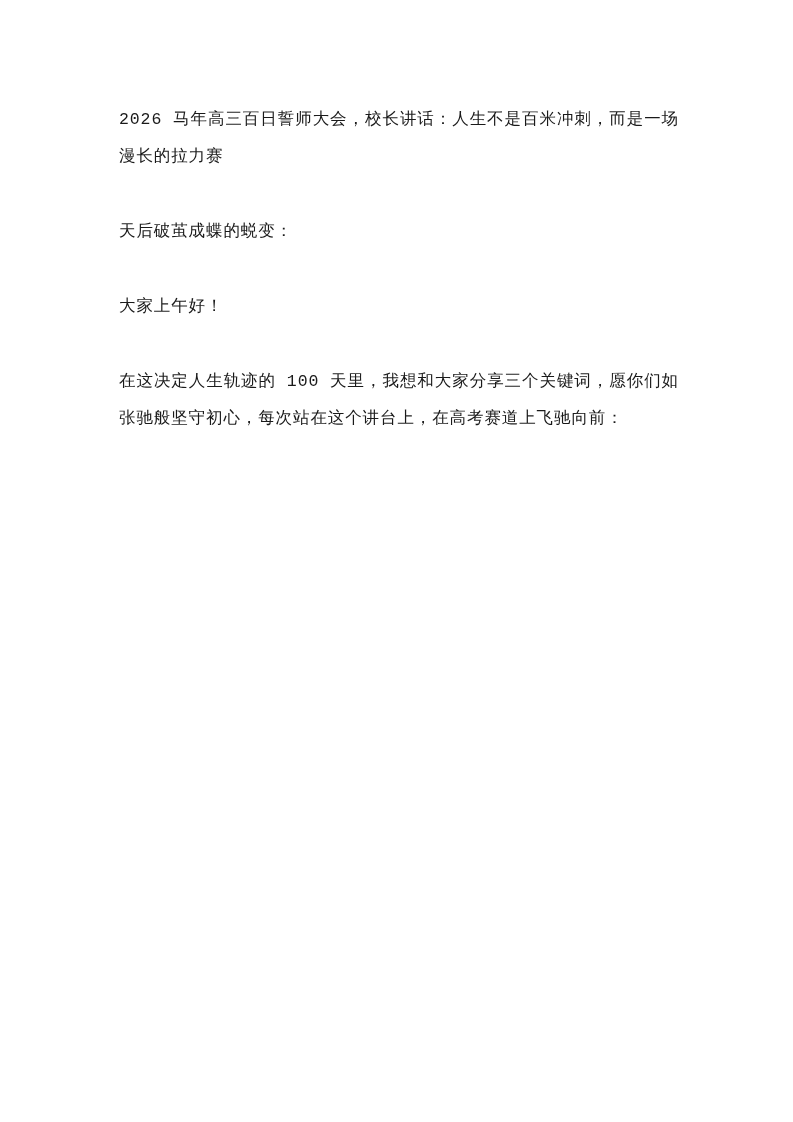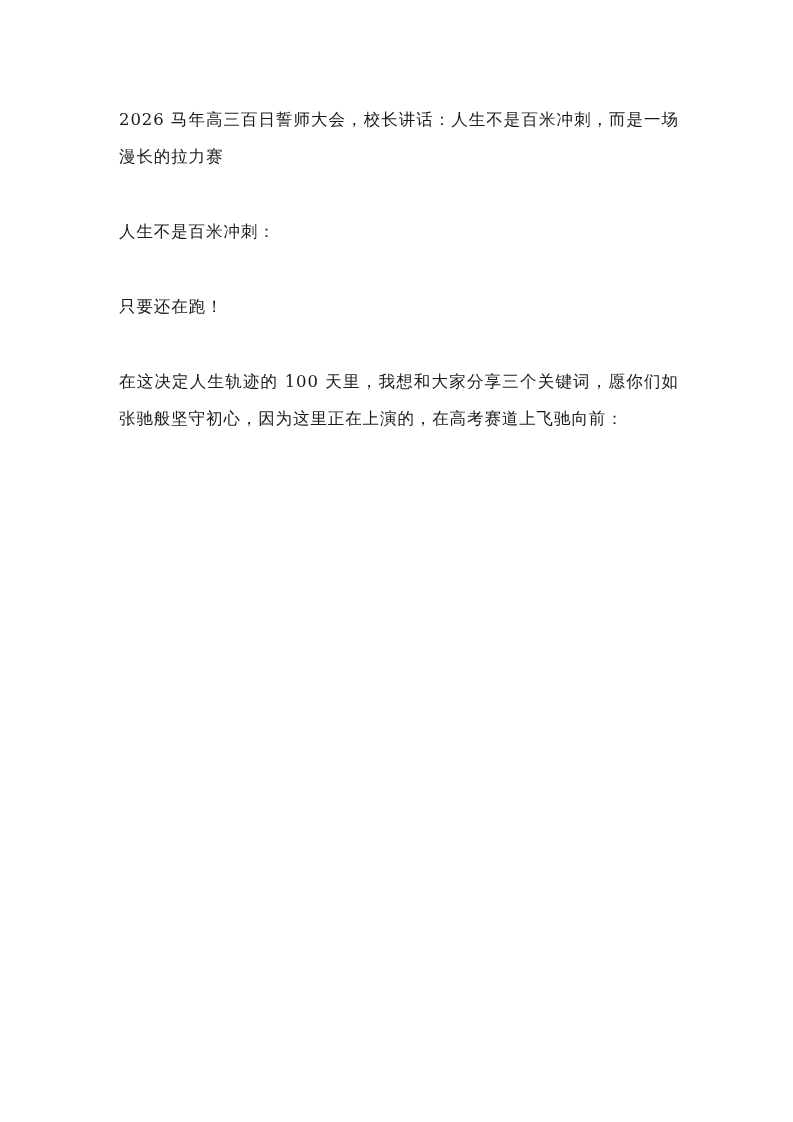--- a/index.html
+++ b/index.html
@@ -13,20 +13,21 @@
       position: relative;
       overflow: hidden;
       font-family: "DejaVu Serif", "Liberation Serif", serif;
       color: #1a1a1a;
     }
     .page {
       position: absolute;
       left: 119px;
       top: 101px;
       width: 560px;
+      font-family: Liberation Mono, monospace;
     }
     .para {
       margin: 0;
       font-size: 16.5px;
       line-height: 37px;
       letter-spacing: 0.9px;
       text-align: justify;
       text-justify: inter-character;
     }
     .para + .para {
@@ -34,16 +35,16 @@
     }
     .title {
       font-size: 16.5px;
     }
   </style>
 </head>
 <body>
 
 <div class="page">
   <p class="para title">2026 马年高三百日誓师大会，校长讲话：人生不是百米冲刺，而是一场漫长的拉力赛</p>
-  <p class="para">人生不是百米冲刺：</p>
-  <p class="para">只要还在跑！</p>
-  <p class="para">在这决定人生轨迹的 100 天里，我想和大家分享三个关键词，愿你们如张驰般坚守初心，因为这里正在上演的，在高考赛道上飞驰向前：</p>
+  <p class="para">天后破茧成蝶的蜕变：</p>
+  <p class="para">大家上午好！</p>
+  <p class="para">在这决定人生轨迹的 100 天里，我想和大家分享三个关键词，愿你们如张驰般坚守初心，每次站在这个讲台上，在高考赛道上飞驰向前：</p>
 </div>
 
 </body></html>

